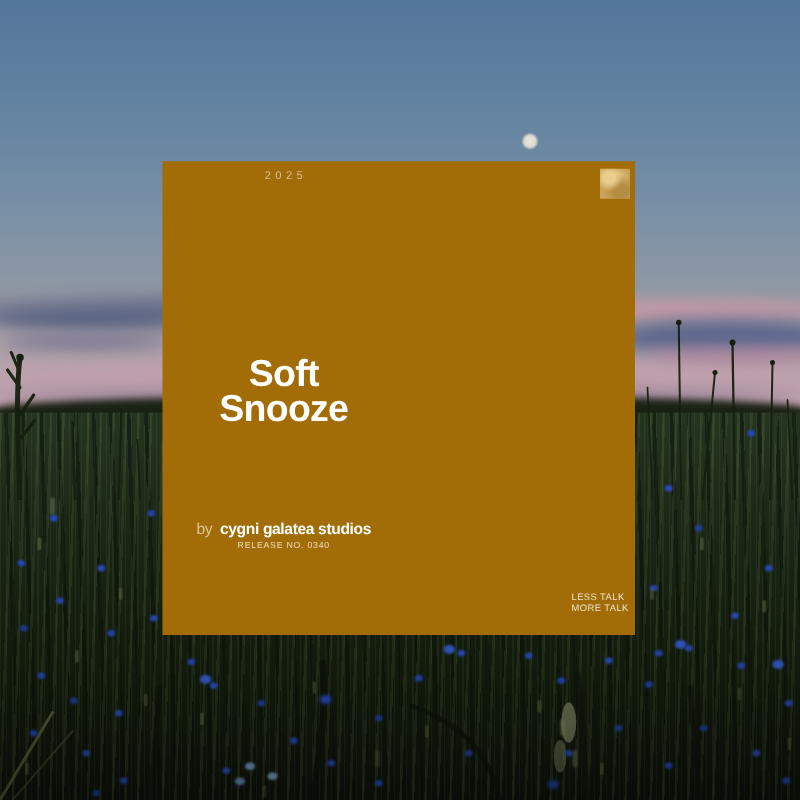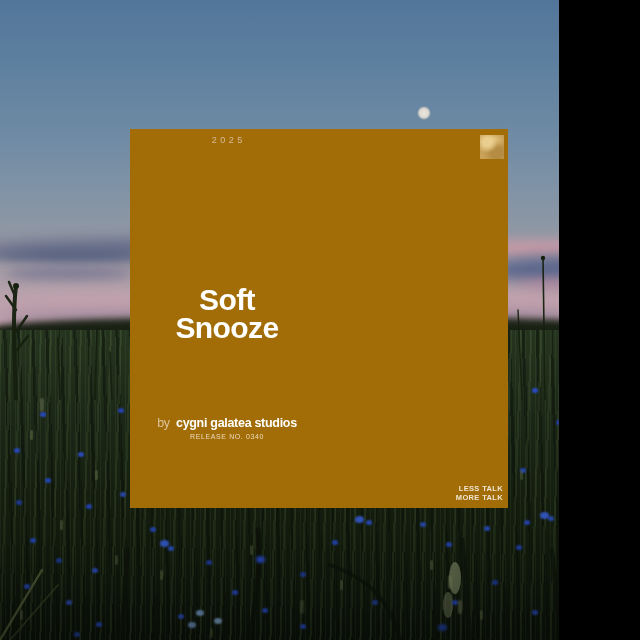--- a/index.html
+++ b/index.html
@@ -1,16 +1,16 @@
 <!DOCTYPE html>
 <html><head>
 <meta charset="utf-8">
 <style>
   html,body{margin:0;padding:0;background:#000;}
-  .stage{position:relative;width:559px;height:640px;overflow:hidden;background:#0369a1;
+  .stage{position:relative;width:640px;height:640px;overflow:hidden;background:#0369a1;
          font-family:"Liberation Sans",sans-serif;}
   .stage *{position:absolute;box-sizing:border-box;}
 
   
   .sky{left:0;top:0;width:640px;height:348px;
     background:linear-gradient(180deg,#52769a 0%,#5f81a0 20%,#6e8aa4 38%,#7d92a6 52%,
                #8f97a4 66%,#a79da6 78%,#bda4ad 88%,#c7a3ae 94%,#93879c 100%);}
   .moon{left:417px;top:106px;width:14px;height:14px;border-radius:50%;
     background:radial-gradient(circle,#e9e7de 0%,#ded9cf 45%,rgba(222,217,207,0) 72%);
     filter:blur(.5px);}
@@ -88,22 +88,22 @@
     letter-spacing:-.6px;}
   .title span{position:static;display:block;}
   .byline{top:287px;font-size:12.5px;letter-spacing:-.3px;white-space:nowrap;}
   .byline .pre{position:static;font-weight:400;color:rgba(233,212,185,.85);}
   .byline .studio{position:static;font-weight:700;color:#ffffff;margin-left:3px;}
   .release{top:304px;font-size:7px;letter-spacing:.6px;color:rgba(243,229,208,.9);font-weight:400;}
   .swatch{top:6px;right:4px;width:24px;height:24px;background:#c9a258;
     background-image:radial-gradient(circle at 30% 30%,rgba(236,210,148,.9) 0 18%,rgba(236,210,148,0) 45%),
       radial-gradient(circle at 70% 75%,rgba(176,134,62,.8) 0 22%,rgba(176,134,62,0) 55%),
       radial-gradient(circle at 62% 30%,rgba(228,196,128,.7) 0 15%,rgba(228,196,128,0) 40%);}
-  .tagline{right:5px;bottom:6px;text-align:right;font-size:7.5px;line-height:8.5px;
-    letter-spacing:.35px;color:rgba(255,255,255,.82);font-weight:700;}
+  .tagline{right:5px;bottom:17px;font-size:7.5px;line-height:8.5px;
+    letter-spacing:.35px;color:rgba(255,255,255,.82);font-weight:400;}
   .tagline span{position:static;display:block;}
 </style>
 </head>
 <body>
 
 <div class="stage">
 
   <div style="position:absolute;inset:0;">
     <div class="sky"></div>
     <div class="moon"></div>

